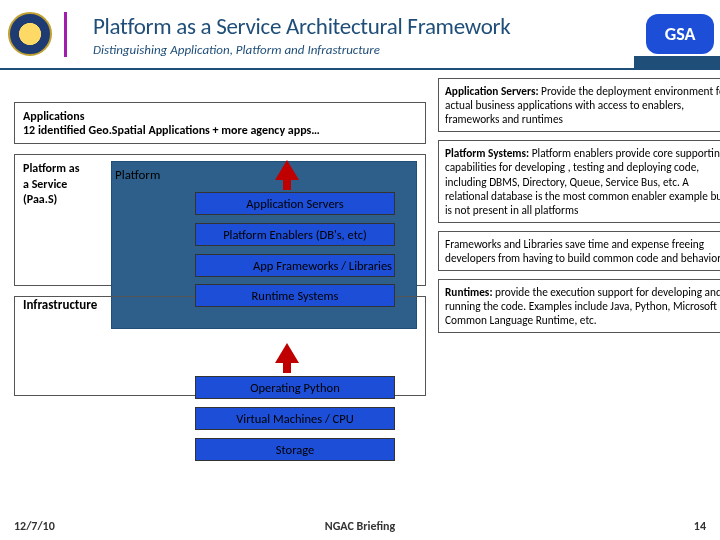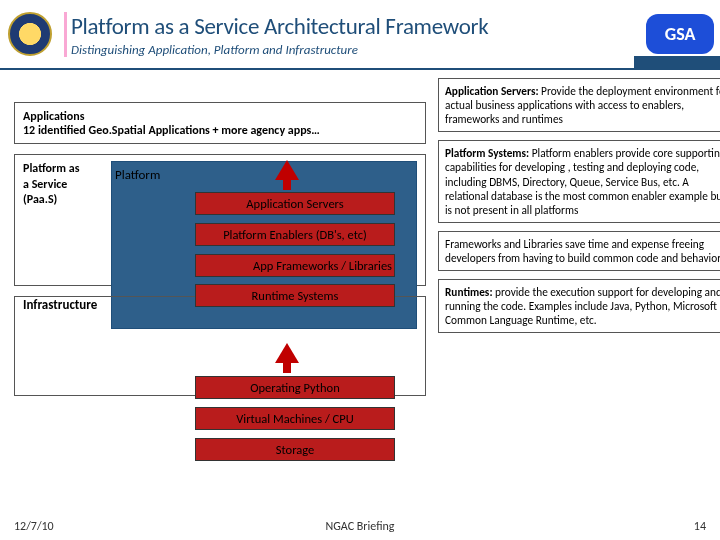--- a/index.html
+++ b/index.html
@@ -21,21 +21,21 @@
     border-bottom: 2px solid #1f4e79;
   }
   .seal {
     width: 44px; height: 44px;
     border-radius: 50%;
     background: radial-gradient(circle, #ffd966 38%, #1f3b73 40%);
     border: 2px solid #bfa030;
     flex-shrink: 0;
     margin-right: 12px;
   }
-  .title-block { flex: 1; border-left: 3px solid #f9a8d4; padding-left: 4px; }
+  .title-block { flex: 1; border-left: 3px solid #a21caf; padding-left: 26px; }
   .title {
     font-size: 23px;
     color: #1f4e79;
     font-weight: 400;
     letter-spacing: -0.3px;
   }
   .subtitle {
     font-size: 13px;
     color: #1f4e79;
     font-style: italic;
@@ -107,21 +107,21 @@
     position: absolute;
     left: 96px; top: 6px;
     width: 306px; height: 168px;
     background: #2e5f8a;
     border: 1px solid #1f4e79;
   }
   .stack-box {
     position: absolute;
     left: 195px;
     width: 200px;
-    background: #b91c1c;
+    background: #1d4ed8;
     border: 1px solid #333;
     text-align: center;
     font-size: 12.5px;
     padding: 3px 2px;
     z-index: 2;
   }
   .appserv { top: 114px; }
   .enablers { top: 145px; }
   .frameworks { top: 176px; text-align: right; }
   .runtimes { top: 206px; }
@@ -165,20 +165,21 @@
   .note1 { margin-top: 0; }
   .note2 { margin-top: 2px; }
   .footer {
     position: absolute;
     bottom: 0; left: 0; right: 0;
     height: 28px;
     display: flex;
     align-items: center;
     font-size: 12px;
     color: #333;
+    font-weight: bold;
   }
   .footer .date { margin-left: 14px; }
   .footer .center { position: absolute; left: 0; right: 0; text-align: center; }
   .footer .page { position: absolute; right: 14px; }
 </style>
 </head>
 <body>
 
 <div class="header">
   <div class="seal"></div>

